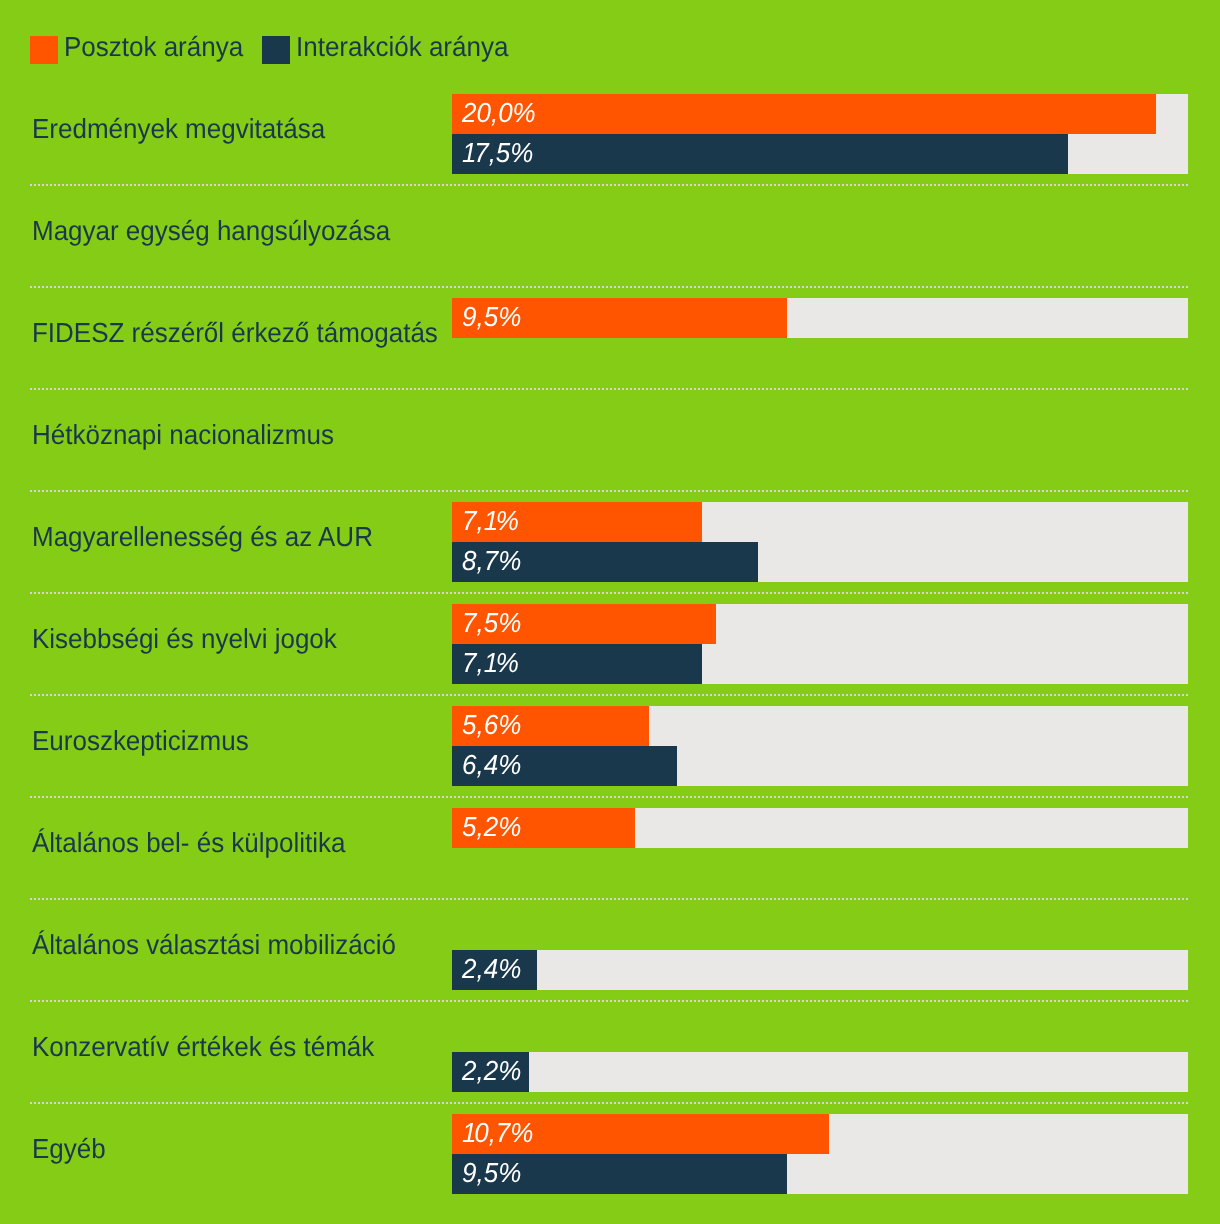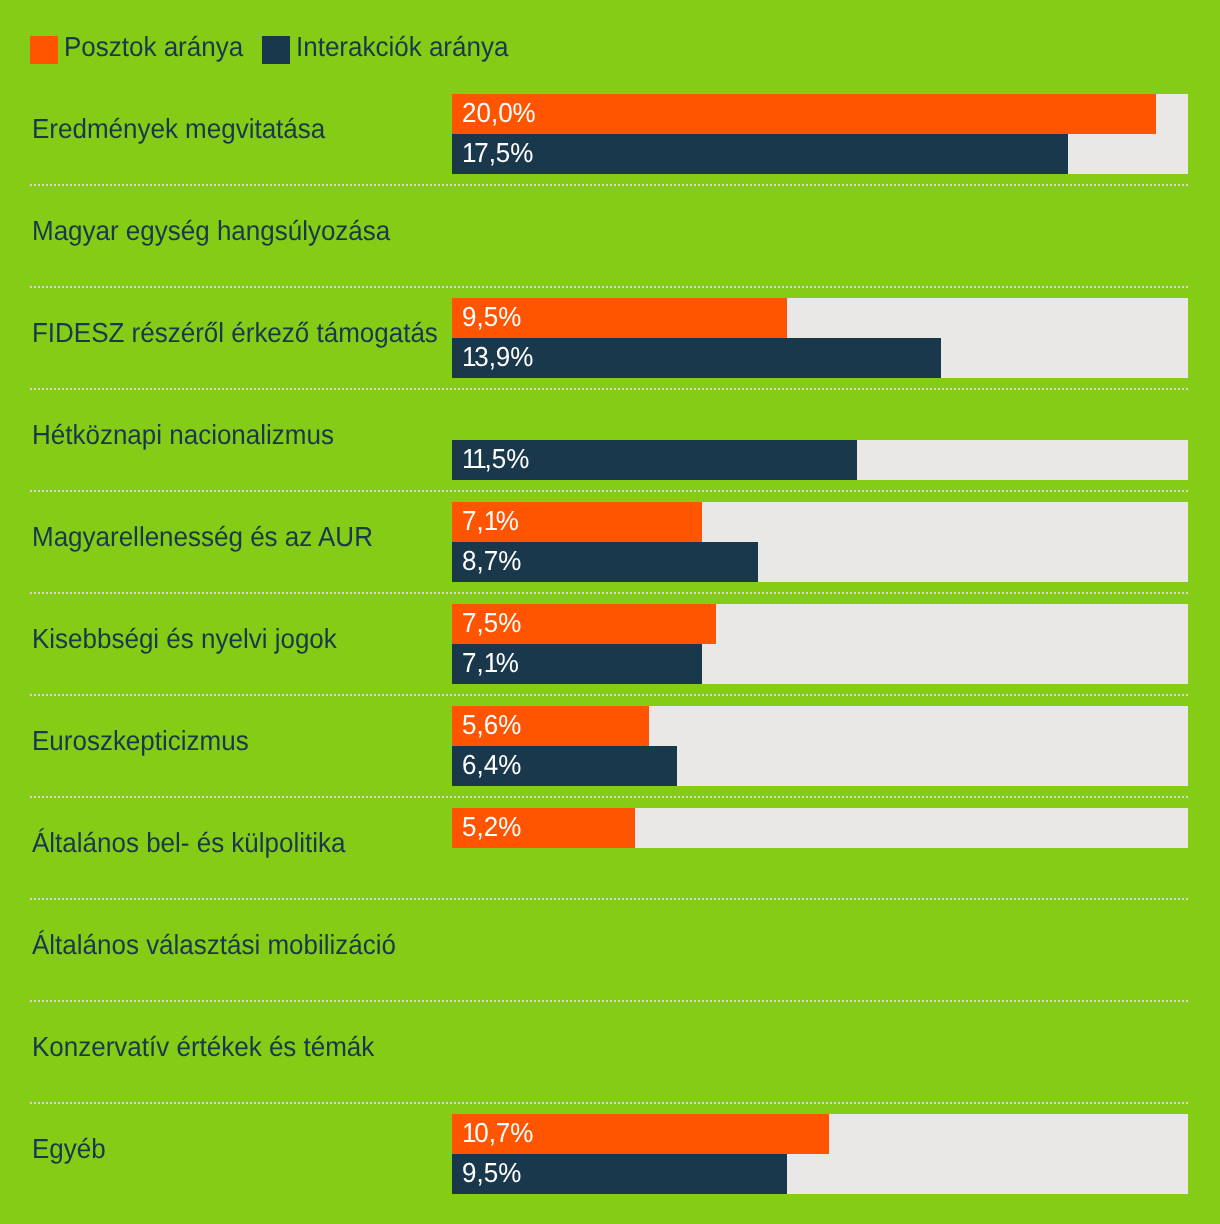--- a/index.html
+++ b/index.html
@@ -15,21 +15,21 @@
   .sw{position:absolute;left:0;top:0;width:28px;height:28px;}
   .lg-label{position:absolute;left:33.7px;top:-4.2px;
             font-size:27.5px;line-height:29px;color:#1a384c;white-space:nowrap;
             transform:translateZ(0) scaleX(0.945);transform-origin:left center;}
 
   
   .row{position:absolute;left:0;width:1220px;}
   .row-label{position:absolute;left:32px;
              font-size:27.5px;line-height:30px;color:#1a384c;white-space:nowrap;
              transform:translateZ(0) scaleX(0.945);transform-origin:left center;}
-  .track{position:absolute;left:452px;width:736px;height:40px;background:#e9e8e6;overflow:hidden;}
+  .track{position:absolute;left:452px;width:736px;height:40px;background:#e9e8e6;overflow:hidden;font-style:italic;}
   .fill{position:absolute;left:0;top:0;height:40px;}
   .val .one{letter-spacing:-2.4px;}
   .val{position:absolute;left:9.9px;color:#ffffff;
        font-size:27.5px;line-height:30px;white-space:nowrap;
        transform:translateZ(0) scaleX(0.945);transform-origin:left center;}
   .sep{position:absolute;left:30px;width:1158px;height:2px;
        background-image:repeating-linear-gradient(to right,
            #d6d5d3 0px, #d6d5d3 2px, rgba(0,0,0,0) 2px, rgba(0,0,0,0) 4px);}
 </style>
 </head>
@@ -62,32 +62,24 @@
       <div class="row" style="top: 196px; height: 80px;">
         <div class="row-label" style="top: 19.5px;">Magyar egység hangsúlyozása</div>
       </div>
       <div class="sep" style="top: 286px; background-image: repeating-linear-gradient(to right, rgb(214, 213, 211) 0px, rgb(214, 213, 211) 2px, rgba(0, 0, 0, 0) 2px, rgba(0, 0, 0, 0) 4px);"></div>
       <div class="row" style="top: 298px; height: 80px;">
         <div class="row-label" style="top: 19.5px;">FIDESZ részéről érkező támogatás</div>
         <div class="track" style="top: 0px; background: rgb(233, 232, 230);">
           <div class="fill" style="width: 334.545px; background: rgb(255, 85, 0);"></div>
           <div class="val" style="top: 3.5px;">9,5%</div>
         </div>
-        <div class="track" style="top: 40px; background: rgb(233, 232, 230);">
-          <div class="fill" style="width: 489.493px; background: rgb(26, 56, 76);"></div>
-          <div class="val" style="top: 3.5px;"><span class="one">1</span>3,9%</div>
-        </div>
       </div>
       <div class="sep" style="top: 388px; background-image: repeating-linear-gradient(to right, rgb(214, 213, 211) 0px, rgb(214, 213, 211) 2px, rgba(0, 0, 0, 0) 2px, rgba(0, 0, 0, 0) 4px);"></div>
       <div class="row" style="top: 400px; height: 80px;">
         <div class="row-label" style="top: 19.5px;">Hétköznapi nacionalizmus</div>
-        <div class="track" style="top: 40px; background: rgb(233, 232, 230);">
-          <div class="fill" style="width: 404.976px; background: rgb(26, 56, 76);"></div>
-          <div class="val" style="top: 3.5px;"><span class="one">1</span><span class="one">1</span>,5%</div>
-        </div>
       </div>
       <div class="sep" style="top: 490px; background-image: repeating-linear-gradient(to right, rgb(214, 213, 211) 0px, rgb(214, 213, 211) 2px, rgba(0, 0, 0, 0) 2px, rgba(0, 0, 0, 0) 4px);"></div>
       <div class="row" style="top: 502px; height: 80px;">
         <div class="row-label" style="top: 19.5px;">Magyarellenesség és az AUR</div>
         <div class="track" style="top: 0px; background: rgb(233, 232, 230);">
           <div class="fill" style="width: 250.029px; background: rgb(255, 85, 0);"></div>
           <div class="val" style="top: 3.5px;">7,<span class="one">1</span>%</div>
         </div>
         <div class="track" style="top: 40px; background: rgb(233, 232, 230);">
           <div class="fill" style="width: 306.373px; background: rgb(26, 56, 76);"></div>
@@ -122,24 +114,32 @@
       <div class="row" style="top: 808px; height: 80px;">
         <div class="row-label" style="top: 19.5px;">Általános bel- és külpolitika</div>
         <div class="track" style="top: 0px; background: rgb(233, 232, 230);">
           <div class="fill" style="width: 183.12px; background: rgb(255, 85, 0);"></div>
           <div class="val" style="top: 3.5px;">5,2%</div>
         </div>
       </div>
       <div class="sep" style="top: 898px; background-image: repeating-linear-gradient(to right, rgb(214, 213, 211) 0px, rgb(214, 213, 211) 2px, rgba(0, 0, 0, 0) 2px, rgba(0, 0, 0, 0) 4px);"></div>
       <div class="row" style="top: 910px; height: 80px;">
         <div class="row-label" style="top: 19.5px;">Általános választási mobilizáció</div>
+        <div class="track" style="top: 40px; background: rgb(233, 232, 230);">
+          <div class="fill" style="width: 84.5167px; background: rgb(26, 56, 76);"></div>
+          <div class="val" style="top: 3.5px;">2,4%</div>
+        </div>
       </div>
       <div class="sep" style="top: 1000px; background-image: repeating-linear-gradient(to right, rgb(214, 213, 211) 0px, rgb(214, 213, 211) 2px, rgba(0, 0, 0, 0) 2px, rgba(0, 0, 0, 0) 4px);"></div>
       <div class="row" style="top: 1012px; height: 80px;">
         <div class="row-label" style="top: 19.5px;">Konzervatív értékek és témák</div>
+        <div class="track" style="top: 40px; background: rgb(233, 232, 230);">
+          <div class="fill" style="width: 77.4737px; background: rgb(26, 56, 76);"></div>
+          <div class="val" style="top: 3.5px;">2,2%</div>
+        </div>
       </div>
       <div class="sep" style="top: 1102px; background-image: repeating-linear-gradient(to right, rgb(214, 213, 211) 0px, rgb(214, 213, 211) 2px, rgba(0, 0, 0, 0) 2px, rgba(0, 0, 0, 0) 4px);"></div>
       <div class="row" style="top: 1114px; height: 80px;">
         <div class="row-label" style="top: 19.5px;">Egyéb</div>
         <div class="track" style="top: 0px; background: rgb(233, 232, 230);">
           <div class="fill" style="width: 376.804px; background: rgb(255, 85, 0);"></div>
           <div class="val" style="top: 3.5px;"><span class="one">1</span>0,7%</div>
         </div>
         <div class="track" style="top: 40px; background: rgb(233, 232, 230);">
           <div class="fill" style="width: 334.545px; background: rgb(26, 56, 76);"></div>

